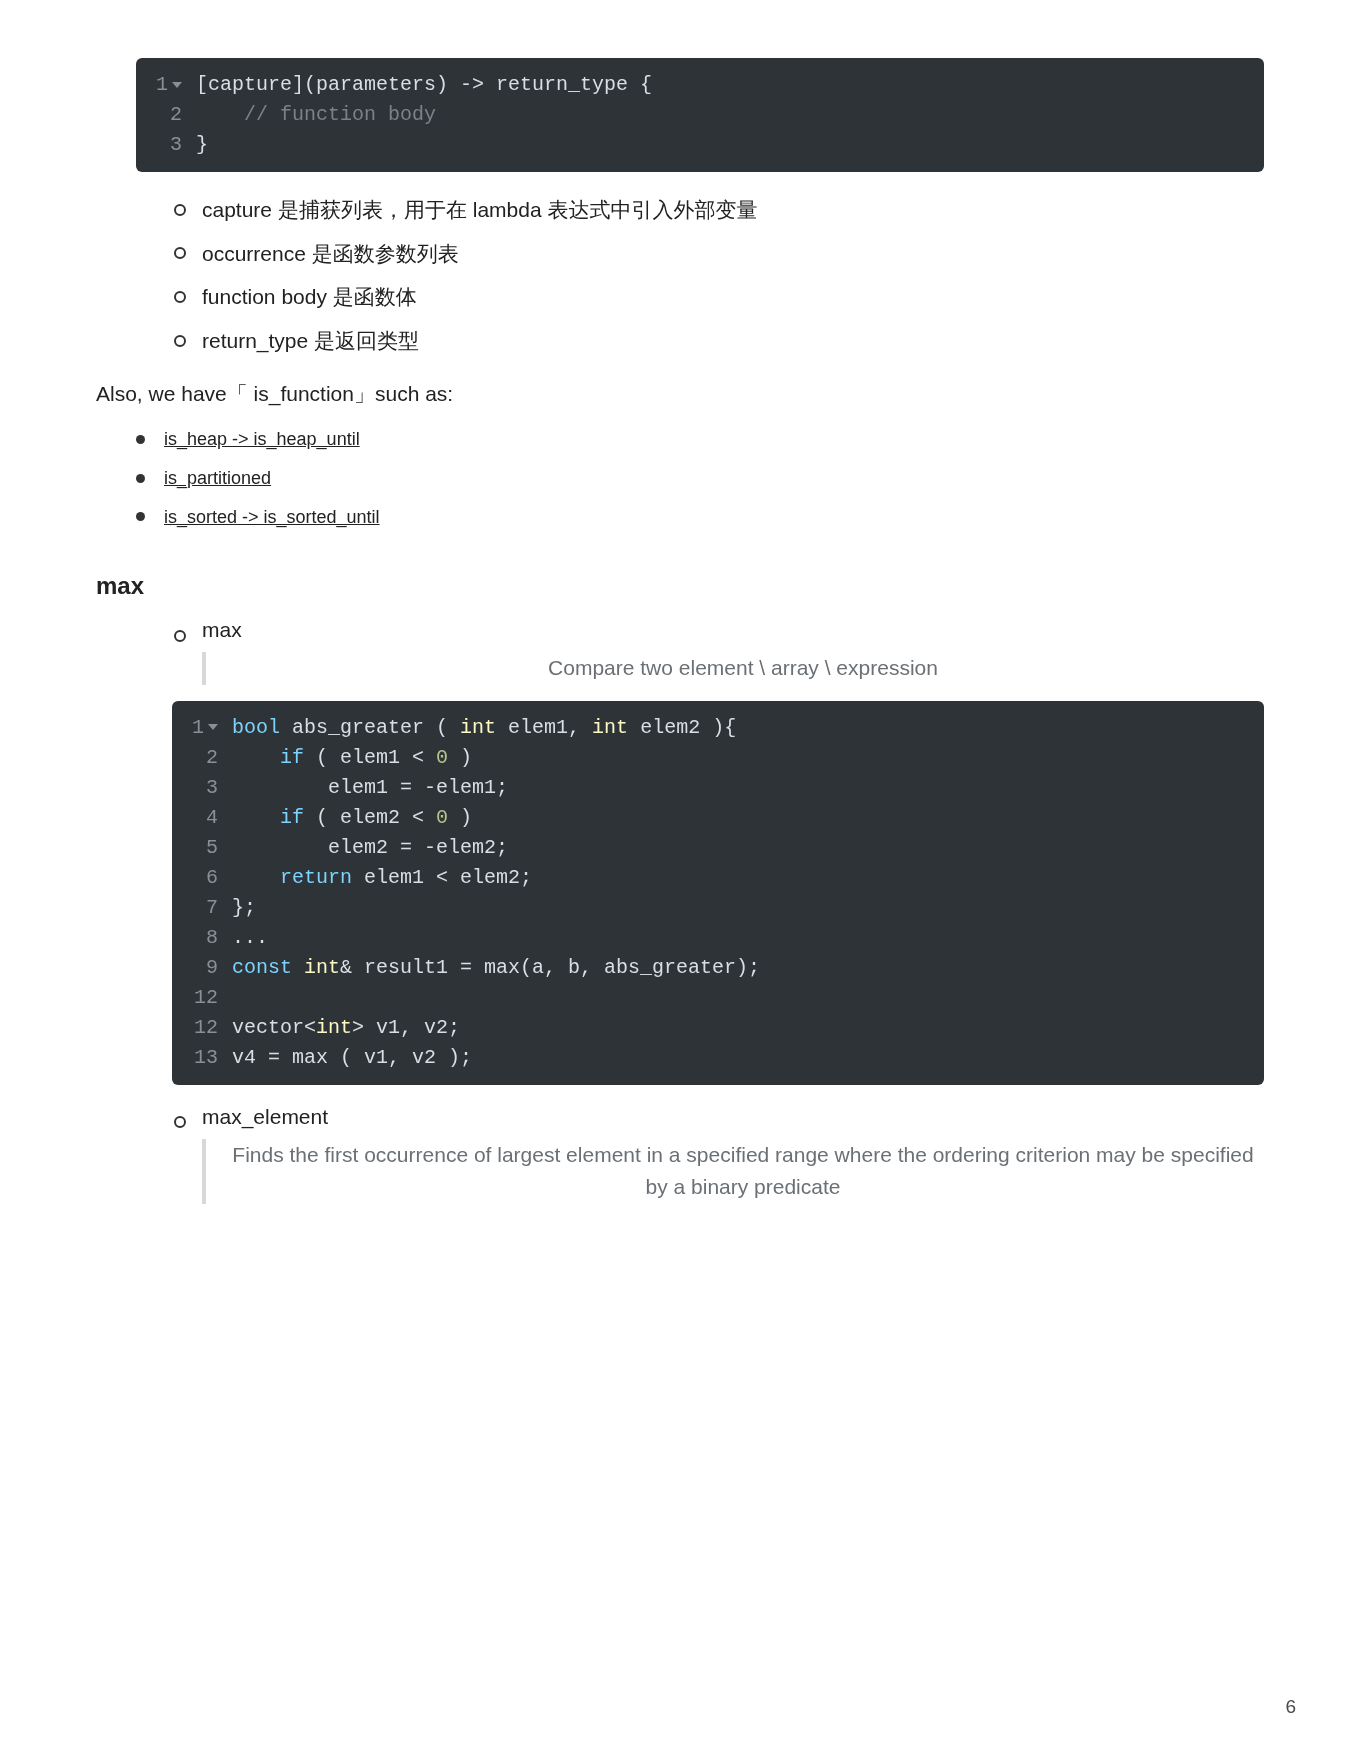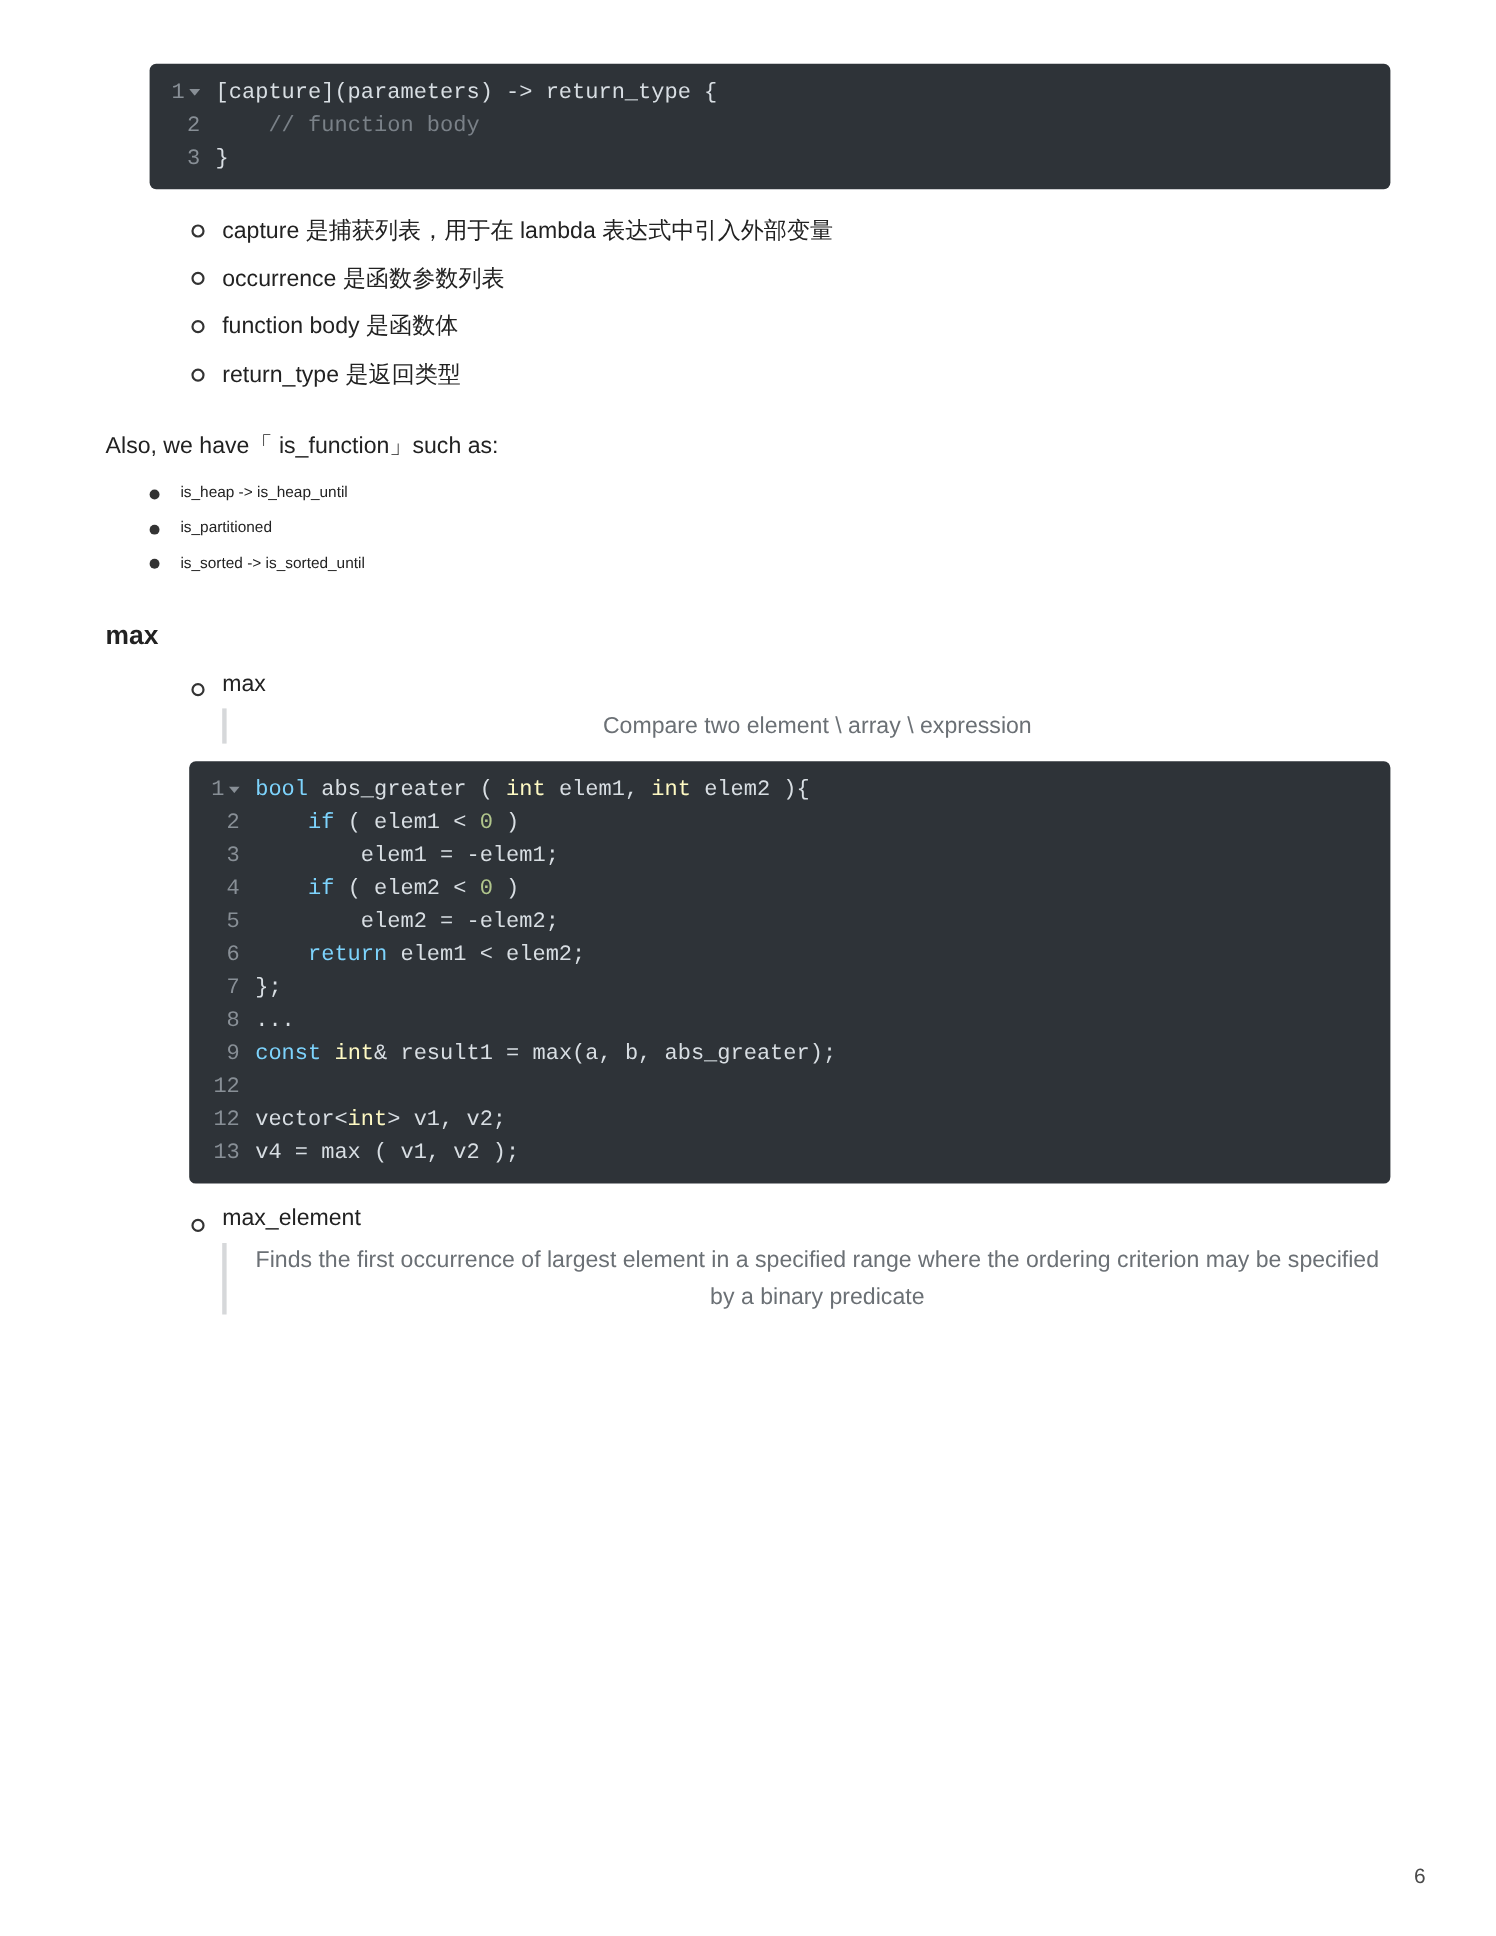--- a/index.html
+++ b/index.html
@@ -70,35 +70,36 @@
   ul.hollow li::before {
     content: "";
     position: absolute; left: 0; top: 0.55em;
     width: 8px; height: 8px;
     border: 2px solid #333; border-radius: 50%;
   }
 
   .para {
     font-size: 21px;
     line-height: 1.6;
-    margin: 30px 0 14px 0;
+    margin: 18px 0 14px 0;
     color: #222;
   }
 
   ul.solid {
     list-style: none;
     margin: 0 0 30px 40px; padding: 0;
   }
   ul.solid li {
     position: relative;
     padding-left: 28px;
-    font-size: 14px;
+    font-size: 18px;
     line-height: 1.7;
     margin: 8px 0;
     color: #222;
+    text-decoration: underline;
   }
   ul.solid li::before {
     content: "";
     position: absolute; left: 0; top: 0.60em;
     width: 9px; height: 9px;
     background: #333; border-radius: 50%;
   }
 
   .h2 {
     font-size: 24px;

